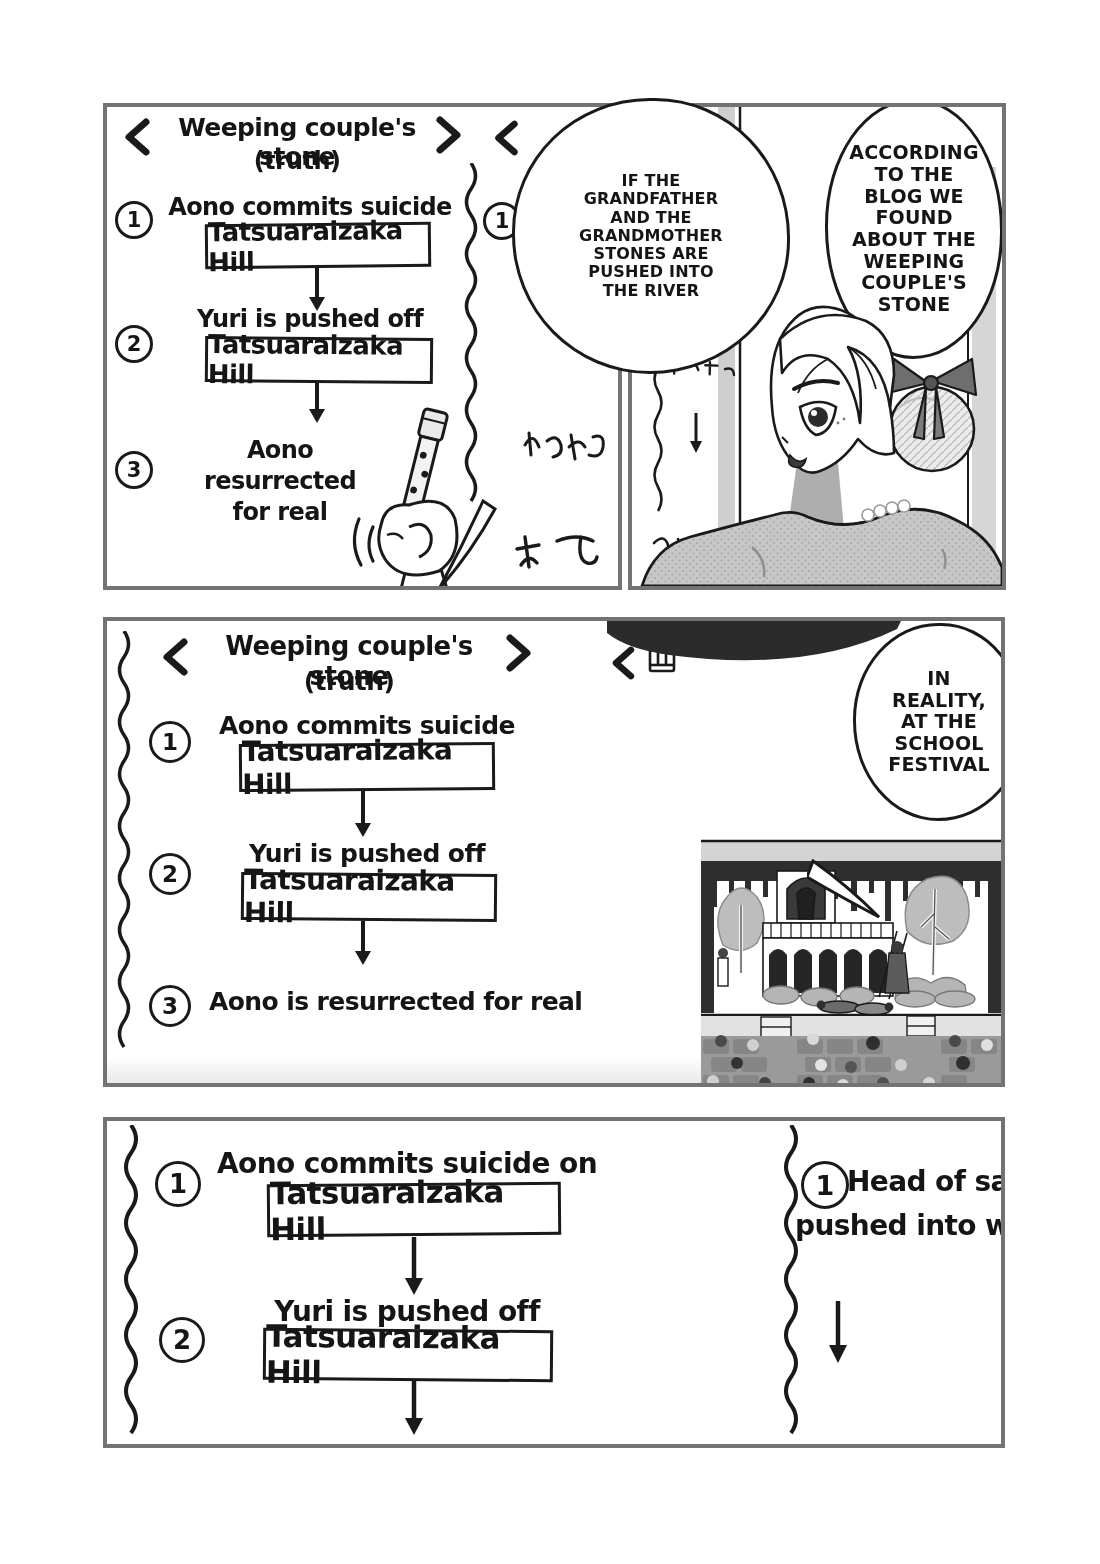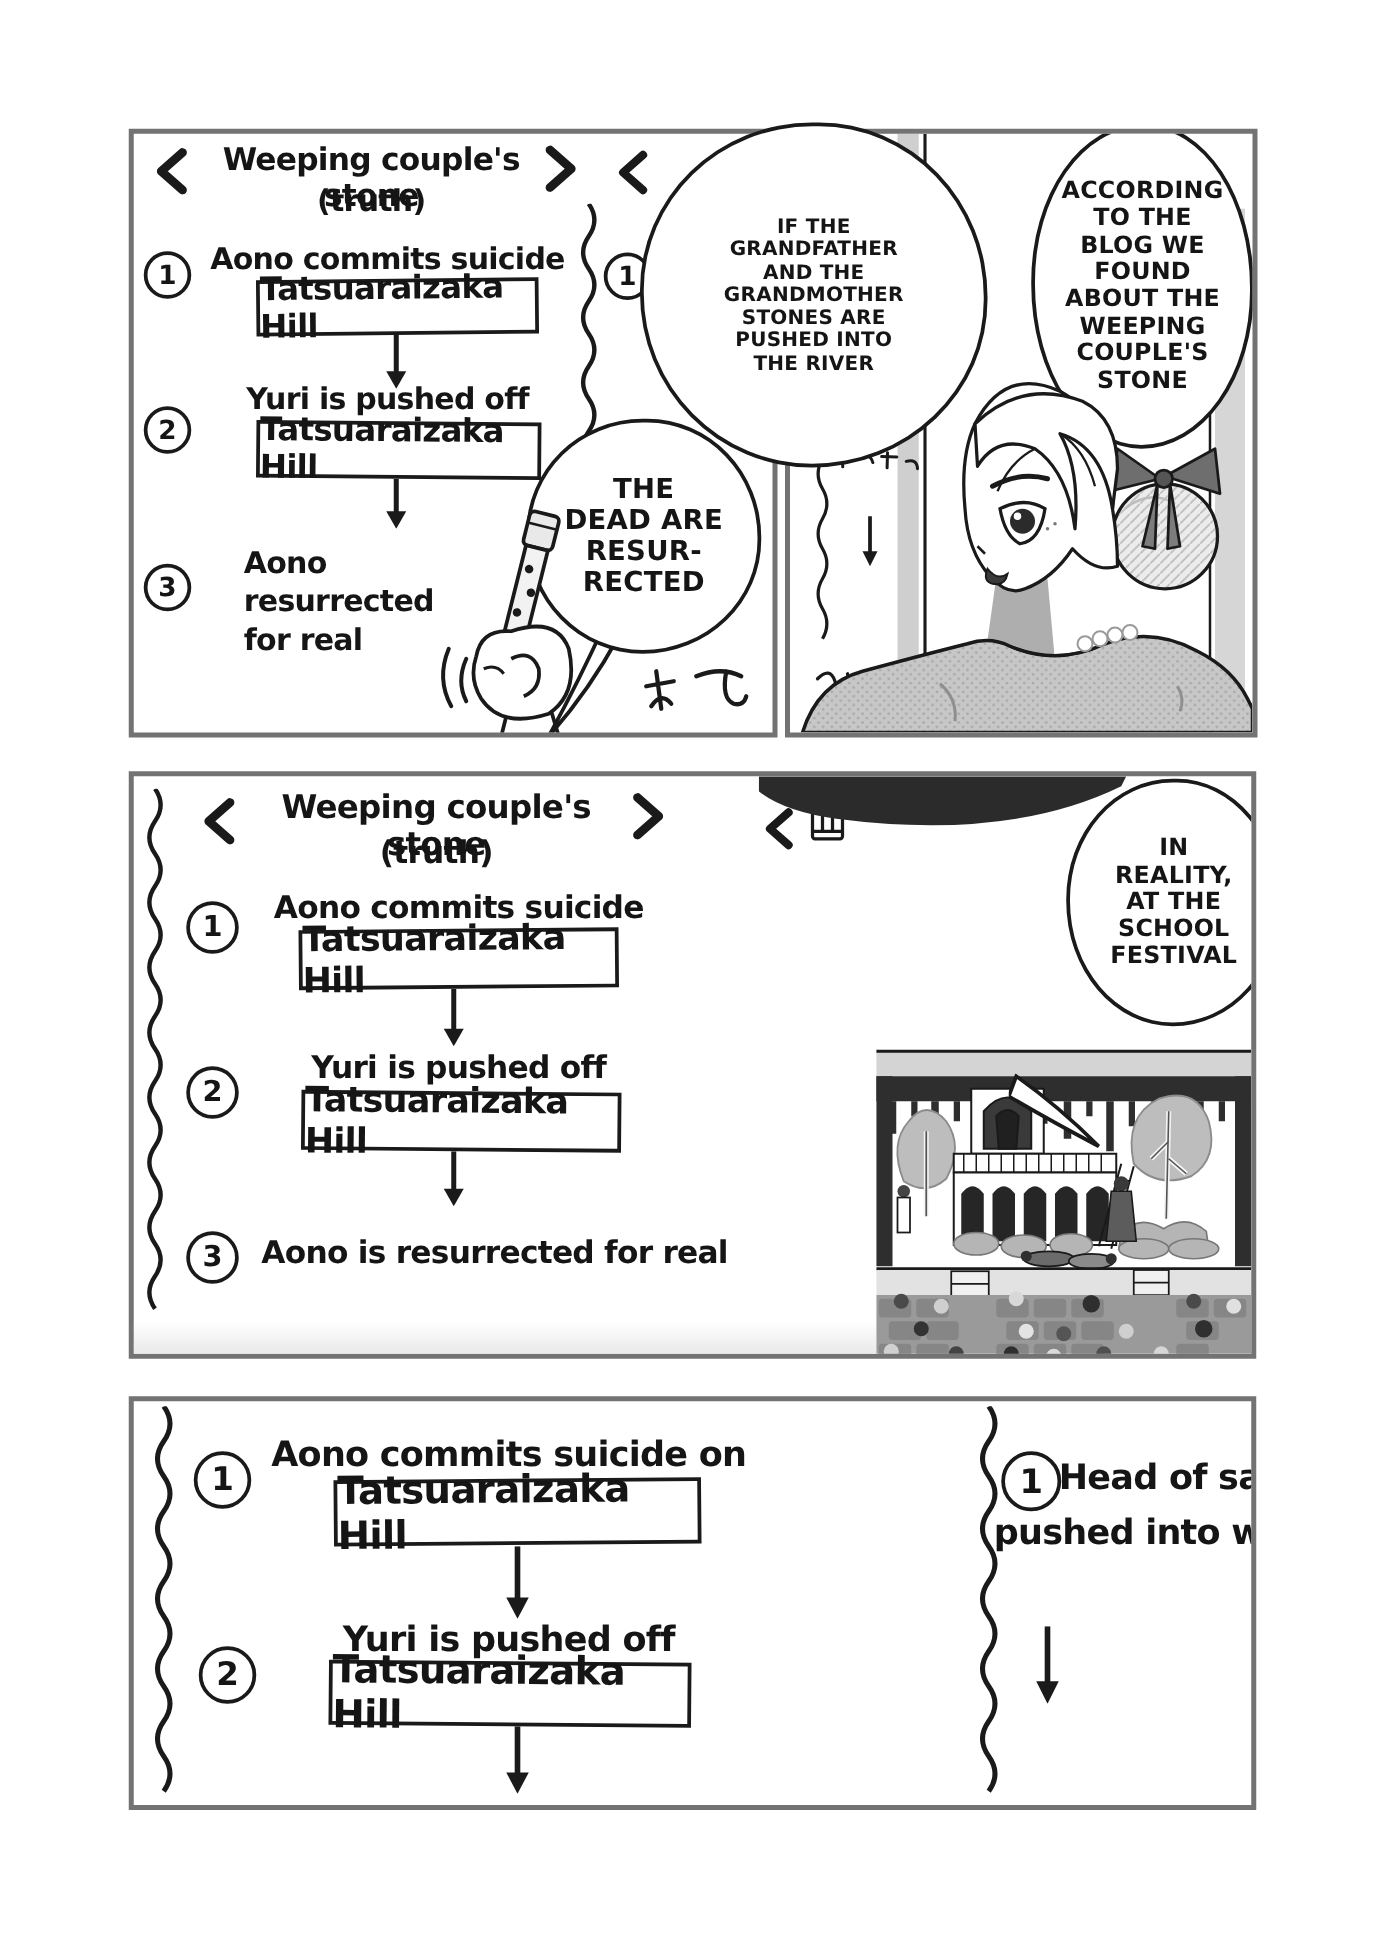--- a/index.html
+++ b/index.html
@@ -46,21 +46,21 @@
 
   <div class="circ" style="left:8px;top:218px;width:32px;height:32px;font-size:21px">2</div>
   <div class="bline" style="left:58px;top:198px;width:290px;font-size:24px">Yuri is pushed off</div>
   <div class="bbox" style="left:98px;top:230px;width:222px;height:40px;font-size:26px;transform:rotate(.5deg)">Tatsuaraizaka Hill</div>
   <svg class="abs" style="left:198px;top:276px" width="24" height="40" viewBox="0 0 24 40">
     <line x1="12" y1="0" x2="12" y2="28" stroke="#1a1a1a" stroke-width="4"></line>
     <polygon points="4,26 20,26 12,40" fill="#1a1a1a"></polygon>
   </svg>
 
   <div class="circ" style="left:8px;top:344px;width:32px;height:32px;font-size:21px">3</div>
-  <div class="bline pre" style="left:88px;top:328px;width:170px;font-size:24px;text-align:left;line-height:1.3">Aono
+  <div class="bline pre" style="left:88px;top:328px;width:170px;font-size:24px;text-align:center;line-height:1.3">Aono
 resurrected
 for real</div>
 
   <svg class="abs" style="left:355px;top:56px" width="18" height="366" viewBox="0 0 18 366">
     <path d="M9 0 q9 13 0 26 t0 26 t0 26 t0 26 t0 26 t0 26 t0 26 t0 26 t0 26 t0 26 t0 26 t0 26 t0 26" fill="none" stroke="#1a1a1a" stroke-width="3.5"></path>
   </svg>
   <svg class="abs" style="left:384px;top:12px" width="30" height="38" viewBox="0 0 32 40">
     <polyline points="25,5 8,20 25,35" fill="none" stroke="#1a1a1a" stroke-width="7" stroke-linecap="round" stroke-linejoin="round"></polyline>
   </svg>
   <div class="circ" style="left:376px;top:95px;width:32px;height:32px;font-size:21px">1</div>
@@ -72,24 +72,20 @@
   </svg>
   <svg class="abs" style="left:408px;top:424px" width="92" height="44" viewBox="0 0 92 44">
     <g fill="none" stroke="#1a1a1a" stroke-width="3.4" stroke-linecap="round">
       <path d="M10 6 l4 30 M2 18 l22 -4 M6 34 q8 -12 16 -2 M42 10 q20 -8 36 0 M66 6 q-4 22 6 26 q8 2 10 -6"></path>
     </g>
   </svg>
 
   <svg class="abs" style="left:330px;top:392px;z-index:3" width="64" height="92" viewBox="0 0 64 92">
     <path d="M46 2 Q26 46 2 90 Q34 54 58 10 Z" fill="#fff" stroke="#1a1a1a" stroke-width="3"></path>
   </svg>
-  <div class="bub" style="left:314px;top:228px;width:182px;height:182px;font-size:22px;z-index:4">THE
-DEAD ARE
-RESUR-
-RECTED</div>
 
   <svg class="abs" style="left:240px;top:300px;z-index:5" width="136" height="182" viewBox="0 0 136 182">
     <g stroke="#1a1a1a" stroke-width="3" fill="#ffffff" stroke-linejoin="round">
       <g transform="rotate(14 70 90)">
         <rect x="56" y="2" width="24" height="28" rx="4" fill="#e9e9e9"></rect>
         <line x1="56" y1="12" x2="80" y2="12" stroke-width="2"></line>
         <rect x="59" y="30" width="18" height="86" fill="#f2f2f2"></rect>
         <circle cx="66" cy="48" r="3.4" fill="#1a1a1a" stroke="none"></circle>
         <circle cx="72" cy="66" r="3.4" fill="#1a1a1a" stroke="none"></circle>
         <circle cx="65" cy="84" r="3.4" fill="#1a1a1a" stroke="none"></circle>

